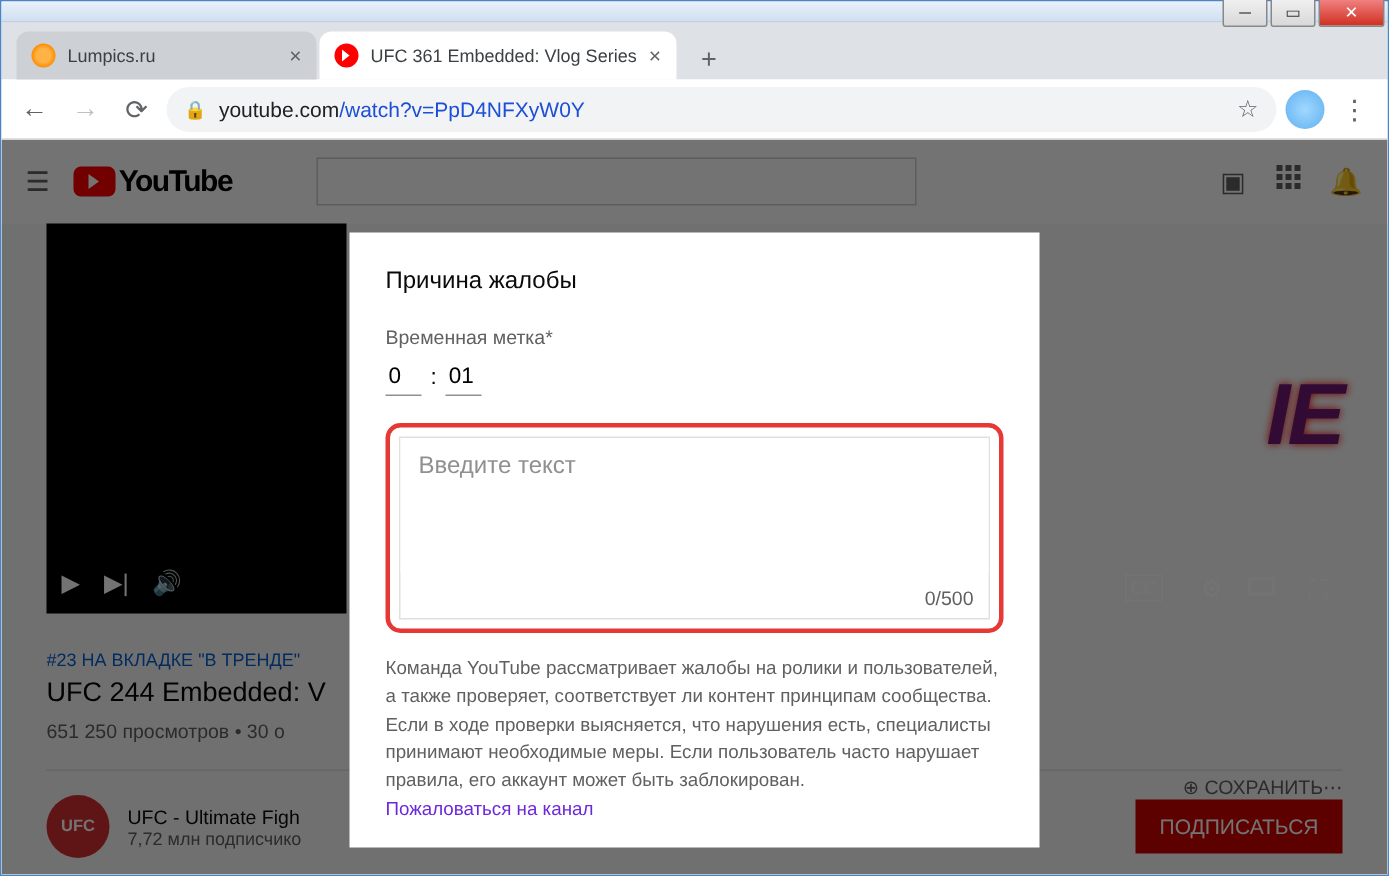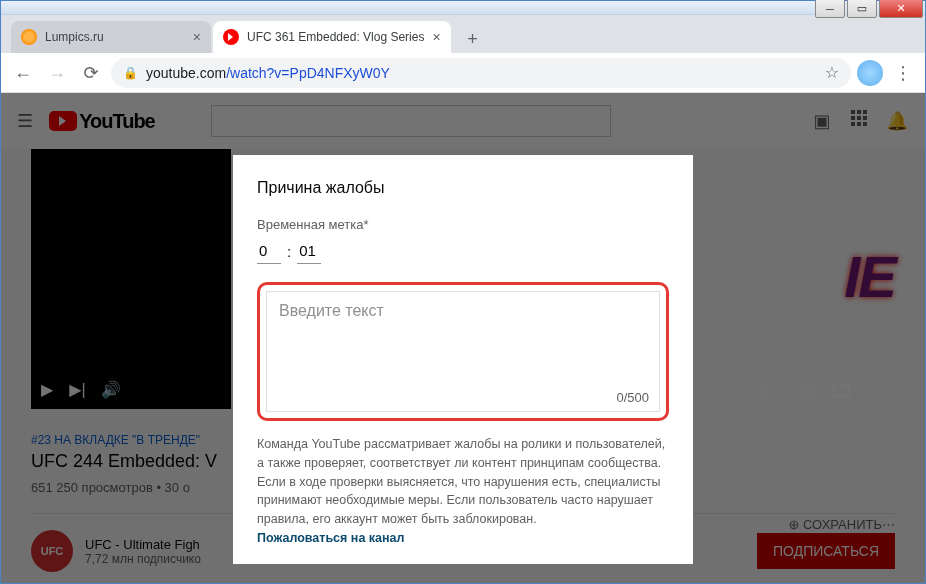--- a/index.html
+++ b/index.html
@@ -73,21 +73,21 @@
 .modal h2 { font-size: 16px; font-weight: 400; color: #0a0a0a; margin-bottom: 20px; }
 .timestamp-label { font-size: 13px; color: #606060; margin-bottom: 6px; }
 .timestamp-row { display: flex; align-items: center; gap: 6px; font-size: 15px; color: #0a0a0a; margin-bottom: 18px; }
 .ts-input { width: 24px; border: none; border-bottom: 1px solid #909090; font-size: 15px; padding: 4px 2px; text-align: left; outline: none; }
 .highlight-box { border: 3px solid #e53935; border-radius: 10px; padding: 6px; margin-bottom: 14px; }
 .textarea-wrap { border: 1px solid #e0e0e0; position: relative; }
 .report-textarea { width: 100%; height: 90px; border: none; resize: none; padding: 10px 12px; font-size: 16px; color: #606060; outline: none; font-family: inherit; }
 .report-textarea::placeholder { color: #909090; }
 .char-count { text-align: right; padding: 4px 10px 6px 0; font-size: 13px; color: #606060; }
 .modal-desc { font-size: 12.5px; color: #606060; line-height: 1.5; }
-.modal-desc a { color: #0c4a6e; text-decoration: none; font-weight: bold; }
+.modal-desc a { color: #6d28d9; text-decoration: none; }
 
 
 .thumb-text { position: absolute; right: 30px; top: 150px; color: #701a75; font-size: 58px; font-weight: 900; font-style: italic; text-shadow: 0 0 6px #f00; letter-spacing: -2px; }
 .fullscreen-ico { position: absolute; right: 40px; top: 290px; color: #fff; font-size: 18px; }
 .settings-ico { position: absolute; right: 110px; top: 290px; color: #fff; font-size: 16px; }
 .cc-ico { position: absolute; right: 150px; top: 290px; color: #fff; font-size: 12px; border: 1px solid #fff; padding: 1px 3px; }
 .theater-ico { position: absolute; right: 75px; top: 292px; width: 18px; height: 12px; border: 2px solid #fff; }
 </style>
 </head>
 <body>

